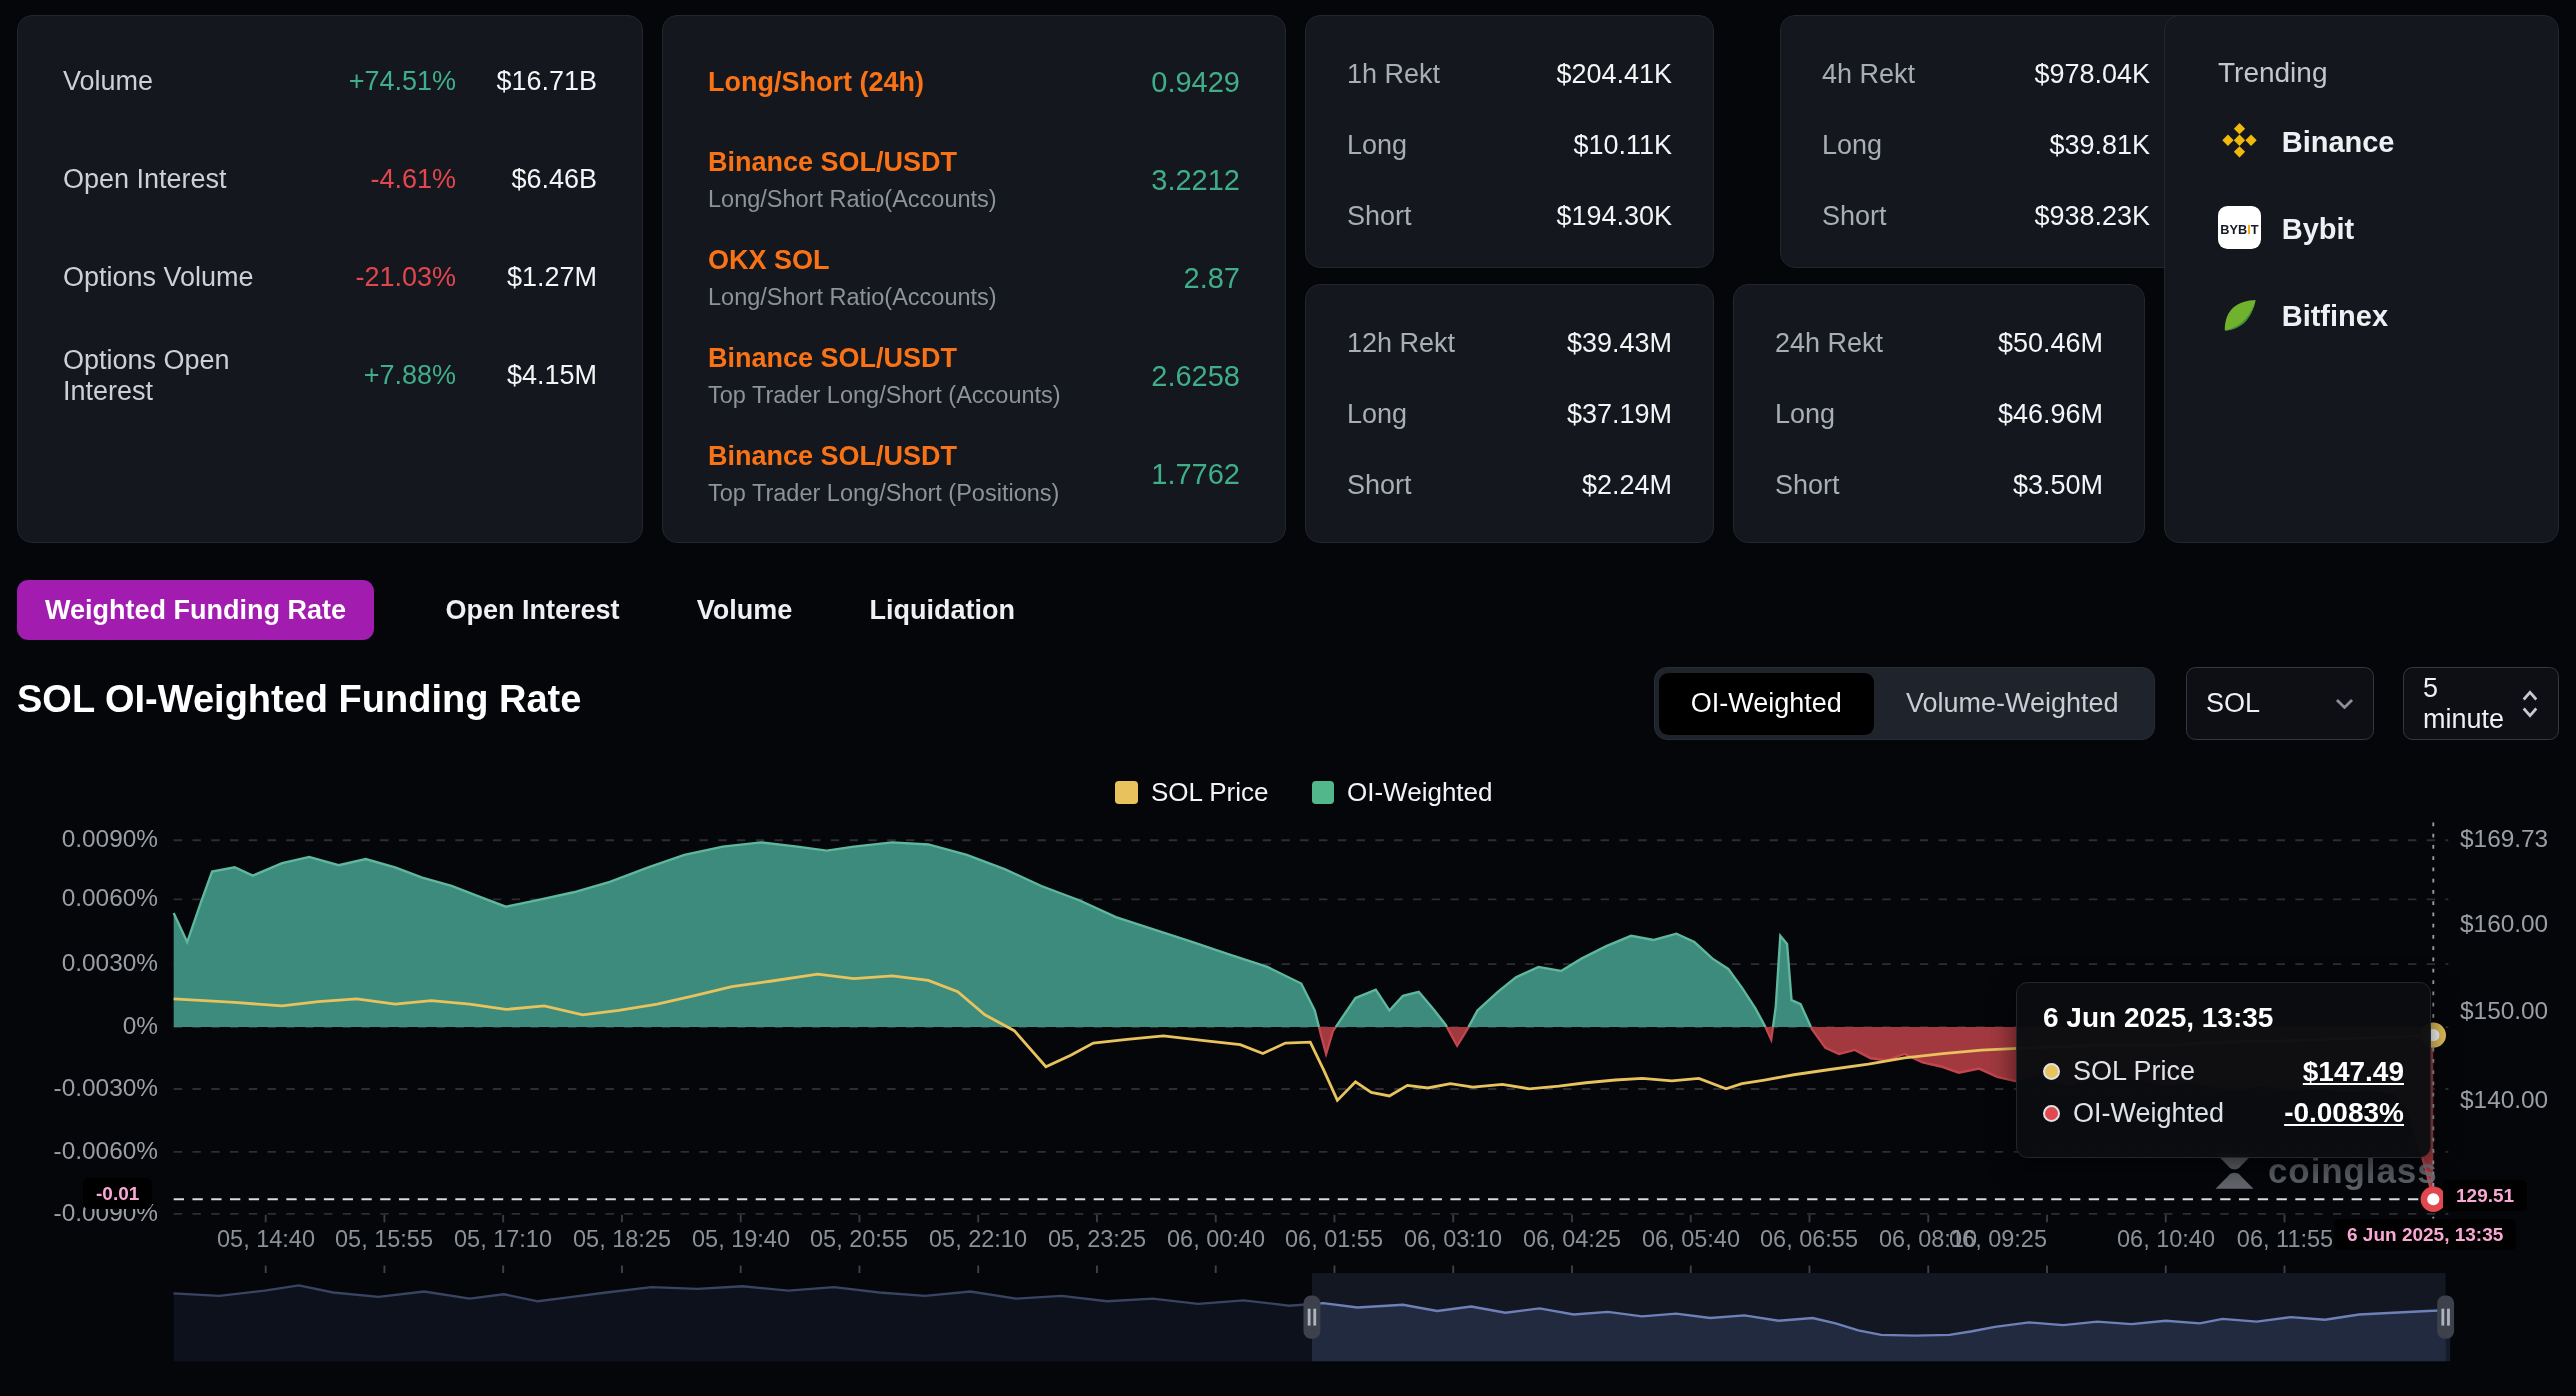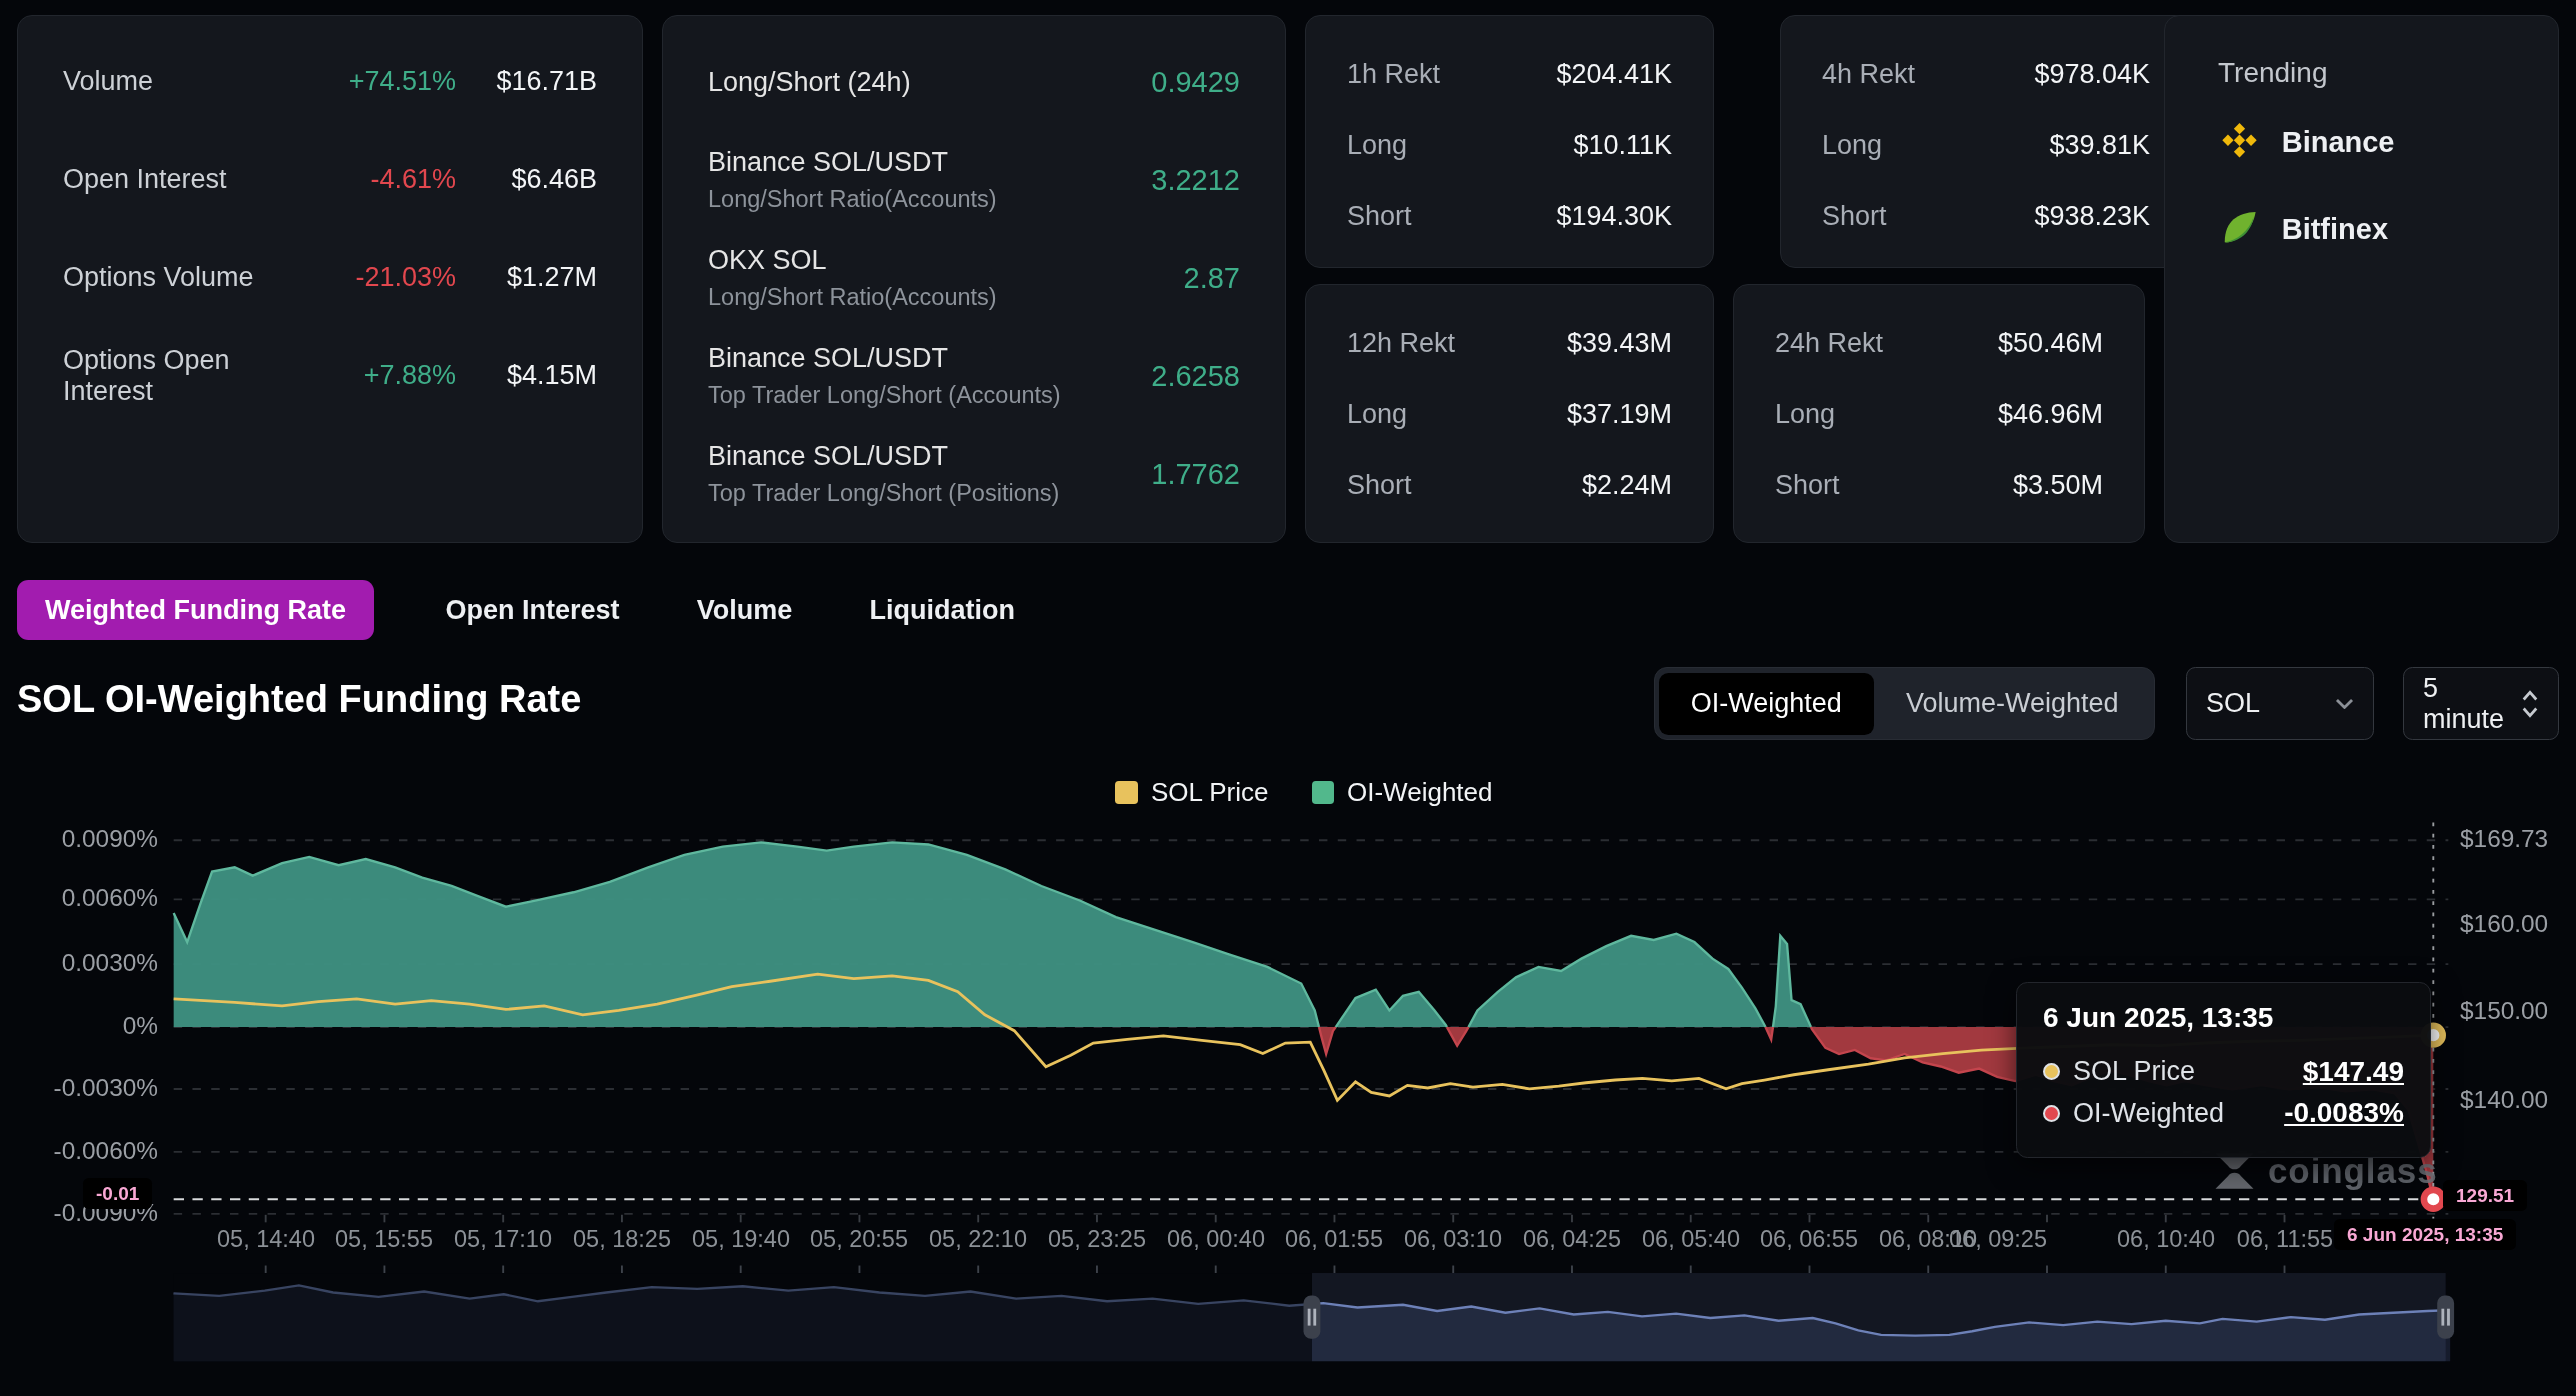--- a/index.html
+++ b/index.html
@@ -17,21 +17,21 @@
   
   .card { position:absolute; background:#14171d; border:1.9px solid #22262d; border-radius:15px; }
   .stat-row { display:flex; align-items:center; height:45px; margin-bottom:53px; padding:0 45px; }
   .stat-row .lbl { flex:1; font-size:27px; color:#cdd1d6; }
   .stat-row .pct { min-width:150px; text-align:right; font-size:27px; font-weight:500; }
   .stat-row .val { min-width:141px; text-align:right; font-size:27px; font-weight:500; color:#f3f5f7; }
   .up { color:#3fae89; } .down { color:#e2474e; }
 
   .ls-row { display:flex; align-items:center; min-height:98px; padding:0 45px; }
   .ls-row .tt { flex:1; }
-  .ls-row .t1 { font-size:27px; color:#e5e5e5; font-weight:400; }
+  .ls-row .t1 { font-size:27px; color:#f97316; font-weight:700; }
   .ls-row .t2 { font-size:23.5px; color:#8d939b; margin-top:7.5px; }
   .ls-row .lsv { font-size:29px; font-weight:500; color:#3fae89; }
 
   .rekt-row { display:flex; align-items:center; justify-content:space-between; height:71px; padding:0 41px; }
   .rekt-row .rl { font-size:27px; color:#a9aeb6; }
   .rekt-row .rv { font-size:27px; font-weight:500; color:#f3f5f7; }
 
   .trend-title { font-size:28px; color:#c3c7cd; padding:41px 53px 9.4px; }
   .trend-item { display:flex; align-items:center; gap:20.7px; padding:20.7px 53px; cursor:pointer; }
   .trend-item .tname { font-size:29px; font-weight:700; color:#eef0f3; }
@@ -303,20 +303,27 @@
                 <path d="M7.4 11.6 L11.6 15.8 L7.4 20 L3.2 15.8 Z"></path>
                 <path d="M24.6 11.6 L28.8 15.8 L24.6 20 L20.4 15.8 Z"></path>
                 <path d="M16 11.6 L20.2 15.8 L16 20 L11.8 15.8 Z"></path>
                 <path d="M16 20.2 L20.2 24.4 L16 28.6 L11.8 24.4 Z"></path>
               </g>
             </svg></span>
           <span class="tname">Binance</span>
         </div>
         <div class="trend-item">
           <span><svg class="ticon" viewBox="0 0 32 32">
+              <rect width="32" height="32" rx="7" fill="#fff"></rect>
+              <text x="16" y="20.5" font-family="Liberation Sans, sans-serif" font-size="9.5" font-weight="bold" fill="#15192a" text-anchor="middle">BYB<tspan fill="#F7A600">I</tspan>T</text>
+            </svg></span>
+          <span class="tname">Bybit</span>
+        </div>
+        <div class="trend-item">
+          <span><svg class="ticon" viewBox="0 0 32 32">
               <path d="M5 27 C5 11 15 5 28 4.5 C26 18 14 26.5 6.5 27.2 Z" fill="#70B22E"></path>
               <path d="M5 27 C14 25.5 23 19 26.5 8 C25 20 14.5 27.5 5 27 Z" fill="#3F9035"></path>
             </svg></span>
           <span class="tname">Bitfinex</span>
         </div>
       </div>
   </div>
 
   <div class="tabs" id="tabs">
       <div class="tab active">Weighted Funding Rate</div>

